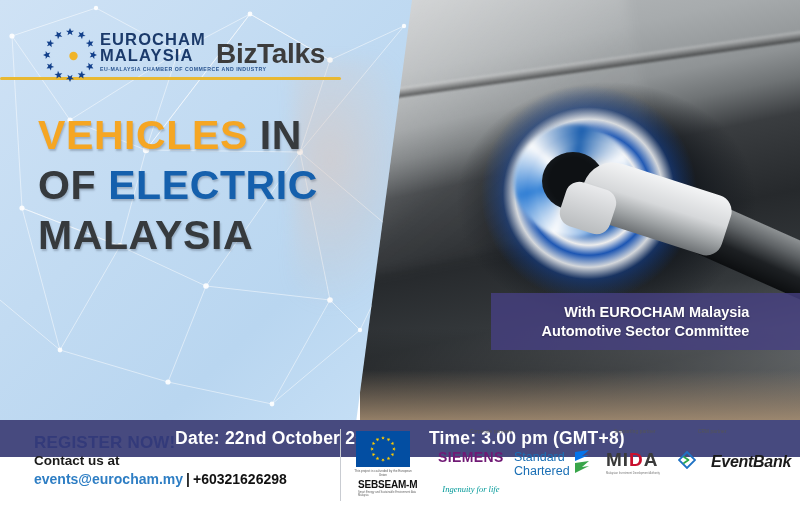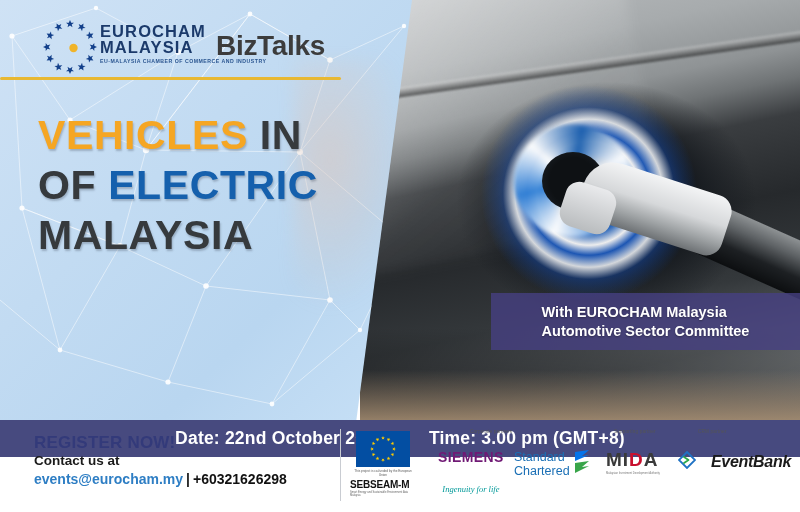--- a/index.html
+++ b/index.html
@@ -74,21 +74,21 @@
     position:absolute;right:-2px;top:60px;width:120px;height:250px;
     background:radial-gradient(ellipse at 30% 40%,rgba(222,198,186,.55),rgba(210,186,176,0) 70%);
     filter:blur(8px);
   }
   .gold-rule{
     position:absolute;left:0;top:77px;width:341px;height:3px;
     background:#e8b832;border-radius:2px;
   }
 
   
-  .header{position:absolute;left:0;top:8px;width:412px;height:77px;}
+  .header{position:absolute;left:0;top:16px;width:412px;height:77px;}
   .eu-stars{position:absolute;left:34px;top:10px;width:72px;height:58px;}
   .eu-stars svg{width:72px;height:58px;}
   .crescent{
     position:absolute;left:59px;top:31px;width:22px;height:18px;
   }
   .logo-text{position:absolute;left:100px;top:16px;}
   .logo-text .l1{
     font-size:16.5px;font-weight:700;color:#1b3a6b;letter-spacing:1.1px;line-height:15px;
   }
   .logo-text .l2{
@@ -111,21 +111,21 @@
   .headline .blue{color:#1560ad;}
   .headline .gold{color:#f5a623;}
 
   
   .committee{
     position:absolute;left:491px;top:293px;width:309px;height:57px;
     background:rgba(70,64,130,0.80);
     display:flex;align-items:center;justify-content:center;
   }
   .committee .txt{
-    color:#ffffff;font-size:14.5px;font-weight:700;line-height:19px;text-align:left;
+    color:#ffffff;font-size:14.5px;font-weight:700;line-height:19px;text-align:right;
     text-shadow:0 1px 2px rgba(0,0,0,.35);
   }
 
   
   .datebar{
     position:absolute;left:0;top:420px;width:800px;height:37px;
     background:#474a7f;display:flex;align-items:center;justify-content:center;gap:44px;
   }
   .datebar .item{color:#fff;font-size:17.5px;font-weight:700;letter-spacing:.2px;}
 
@@ -143,21 +143,21 @@
   .partners{position:absolute;left:350px;top:-30px;width:450px;height:80px;}
   .plabel{position:absolute;font-size:4.6px;color:#555;letter-spacing:.2px;}
   .euflag{
     position:absolute;left:6px;top:4px;width:54px;height:36px;background:#034ea2;
   }
   .euflag svg{width:54px;height:36px;}
   .eucap{
     position:absolute;left:3px;top:42px;width:60px;font-size:3.1px;color:#5a5a5a;
     line-height:4px;text-align:center;
   }
-  .sebseam{position:absolute;left:0;top:52px;width:62px;}
+  .sebseam{position:absolute;left:8px;top:52px;width:62px;}
   .sebseam .nm{font-size:10px;font-weight:700;color:#111;letter-spacing:-.2px;}
   .sebseam .sub{font-size:2.7px;color:#666;line-height:3.4px;margin-top:1px;}
   .siemens{position:absolute;left:88px;top:22px;}
   .siemens .nm{font-size:14px;font-weight:700;color:#701a75;letter-spacing:.4px;}
   .siemens .sub{font-size:8.5px;font-style:italic;color:#009999;margin-top:19px;font-family:"Liberation Serif",serif;text-align:center;}
   .stanchart{position:absolute;left:164px;top:22px;display:flex;align-items:center;gap:3px;}
   .stanchart .nm{font-size:12.5px;color:#1a6fb5;line-height:14px;}
   .mida{position:absolute;left:256px;top:22px;}
   .mida .nm{font-size:19px;font-weight:700;color:#3a3a3a;letter-spacing:1px;}
   .mida .nm .r{color:#c8102e;}

